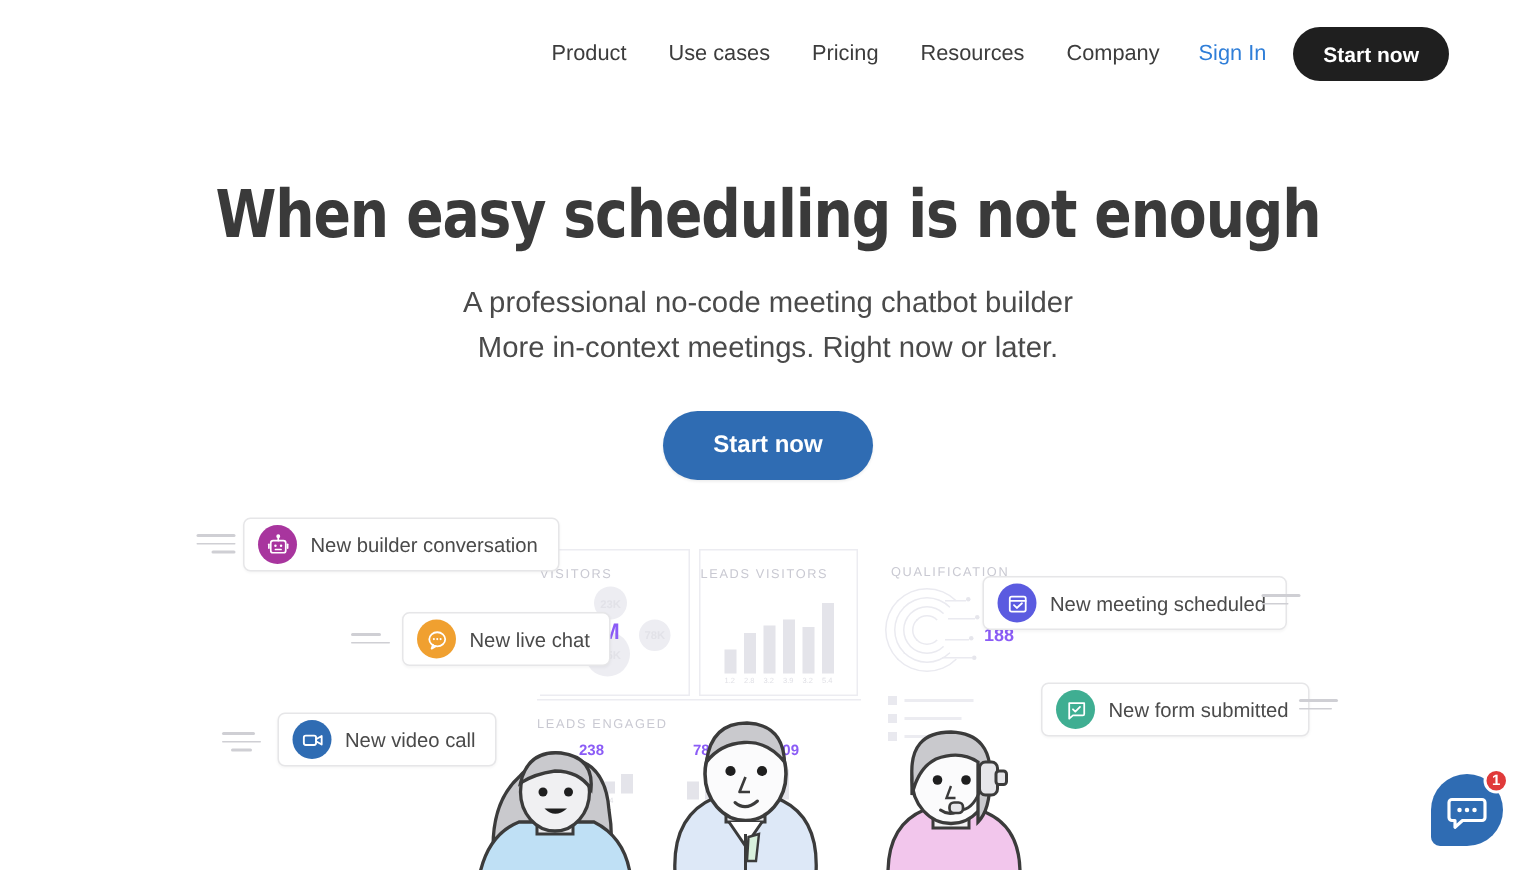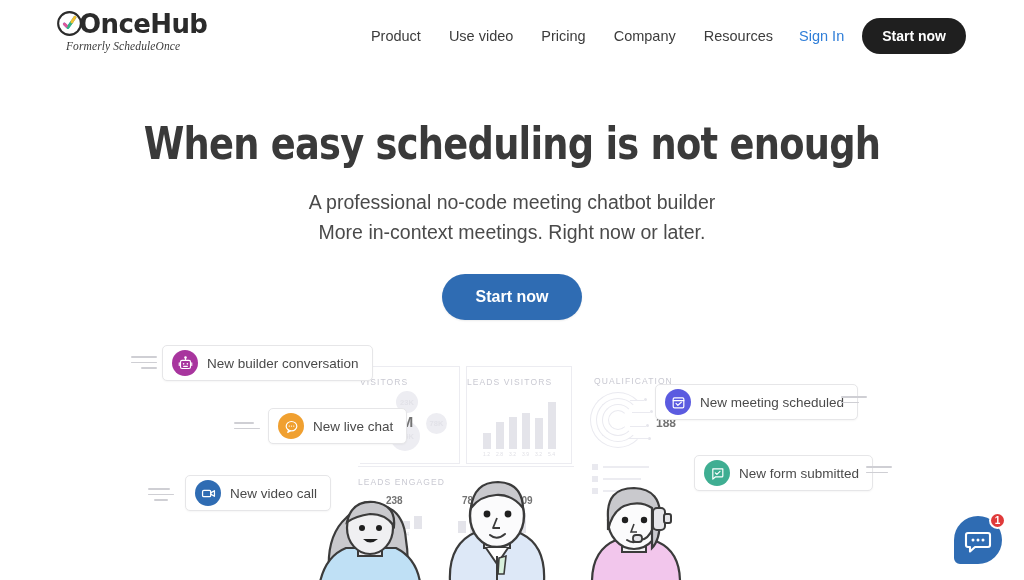--- a/index.html
+++ b/index.html
@@ -87,21 +87,21 @@
 
   
   .dash { position: absolute; left: 378px; top: 28px; width: 300px; height: 214px; }
   .dash-panel {
     position: absolute; border: 1px solid #ececf1; background: #fff;
   }
   .dash-label {
     font-size: 8.5px; color: #c9c9d2; letter-spacing: 1.1px;
     text-align: left; white-space: nowrap;
   }
-  .dash-big { font-size: 15px; color: #737373; font-weight: 600; }
+  .dash-big { font-size: 15px; color: #8b5cf6; font-weight: 600; }
   .bubble { position: absolute; border-radius: 50%; background: #ededf2;
             color: #e2e2e8; font-size: 7.5px; display:flex; align-items:center;
             justify-content:center; font-weight:600; }
   .bar { position: absolute; background: #e4e4ea; bottom: 0; }
   .bartick { position:absolute; font-size:5px; color:#e0e0e6; }
 
   .arcs { position: absolute; }
   .arc { position: absolute; border: 1.4px solid #eaeaf0; border-right-color: transparent;
          border-radius: 50%; }
   .dotc { position:absolute; width:3px; height:3px; border-radius:50%; background:#e6e6ec; }
@@ -152,42 +152,27 @@
     border: 2px solid #fff;
   }
 </style>
 </head>
 <body>
 
 <div class="page">
 
   <div class="header">
 
-    <div class="logo-block">
-      <div class="logo-row">
-        <span class="logo-mark">
-          <svg viewBox="0 0 34 34" width="27" height="27">
-            <circle cx="17" cy="17" r="14.3" fill="none" stroke="#2b2b2b" stroke-width="2.6"></circle>
-            <path d="M10.5 17.5 L15 22 L24 9" fill="none" stroke="#3d8ee0" stroke-width="3.6" stroke-linecap="round" stroke-linejoin="round"></path>
-            <path d="M15 22 L20 15" fill="none" stroke="#36b37e" stroke-width="3.6" stroke-linecap="round"></path>
-            <path d="M20 15 L24 9" fill="none" stroke="#f2c230" stroke-width="3.6" stroke-linecap="round"></path>
-            <path d="M10.5 17.5 L13 20" fill="none" stroke="#e0559a" stroke-width="3.6" stroke-linecap="round"></path>
-          </svg>
-        </span>
-        <span class="logo-word">OnceHub</span>
-      </div>
-      <div class="logo-sub">Formerly ScheduleOnce</div>
-    </div>
 
     <nav class="nav">
       <span class="nav-item">Product</span>
-      <span class="nav-item">Use video</span>
+      <span class="nav-item">Use cases</span>
       <span class="nav-item">Pricing</span>
+      <span class="nav-item">Resources</span>
       <span class="nav-item">Company</span>
-      <span class="nav-item">Resources</span>
       <span class="nav-signin">Sign In</span>
       <button class="btn-start-nav">Start now</button>
     </nav>
   </div>
 
   <div class="hero">
     <h1 class="headline">When easy scheduling is not enough</h1>
     <div class="sub">
       <div>A professional no-code meeting chatbot builder</div>
       <div>More in-context meetings. Right now or later.</div>

